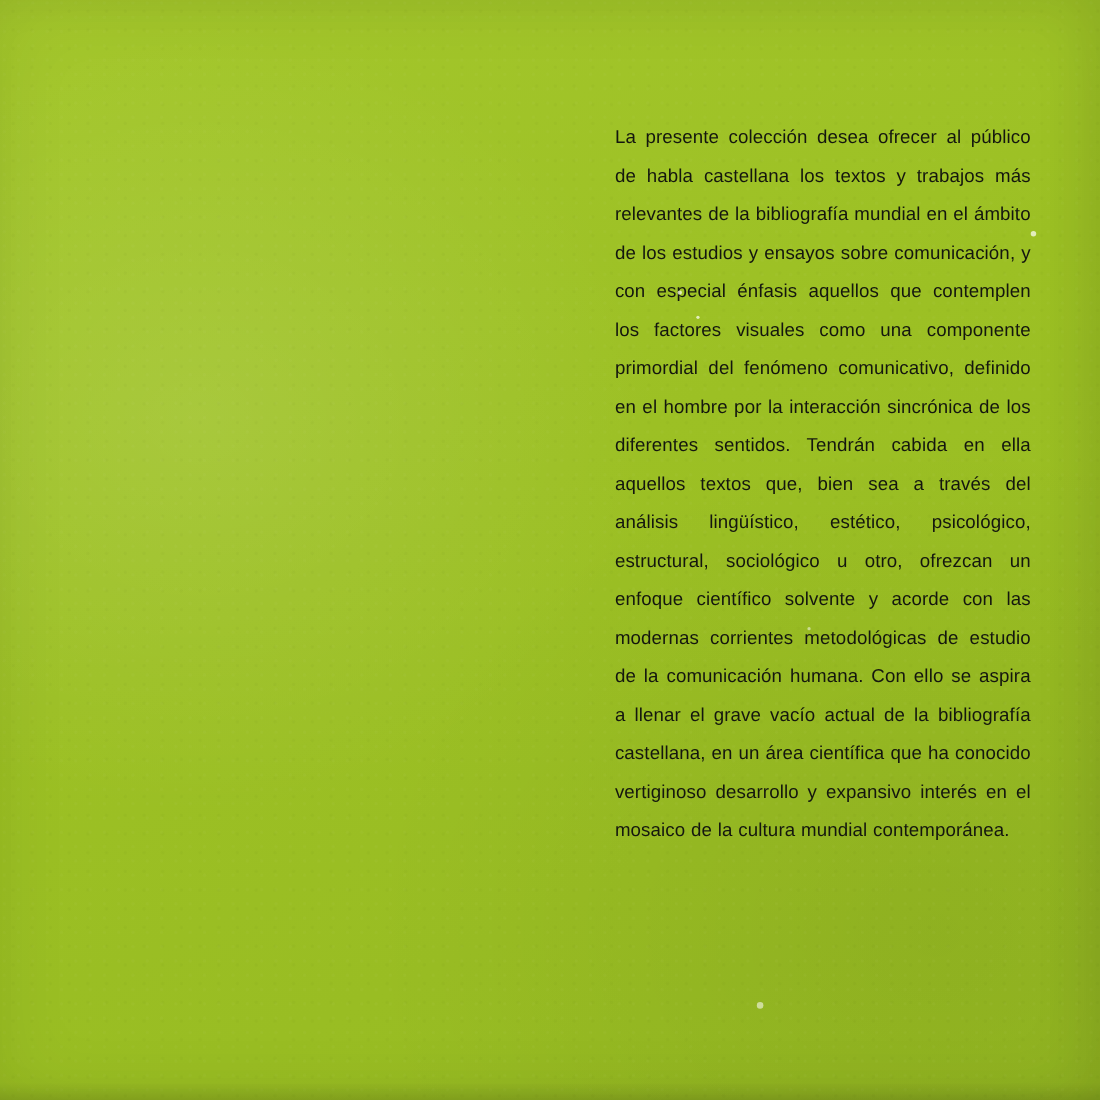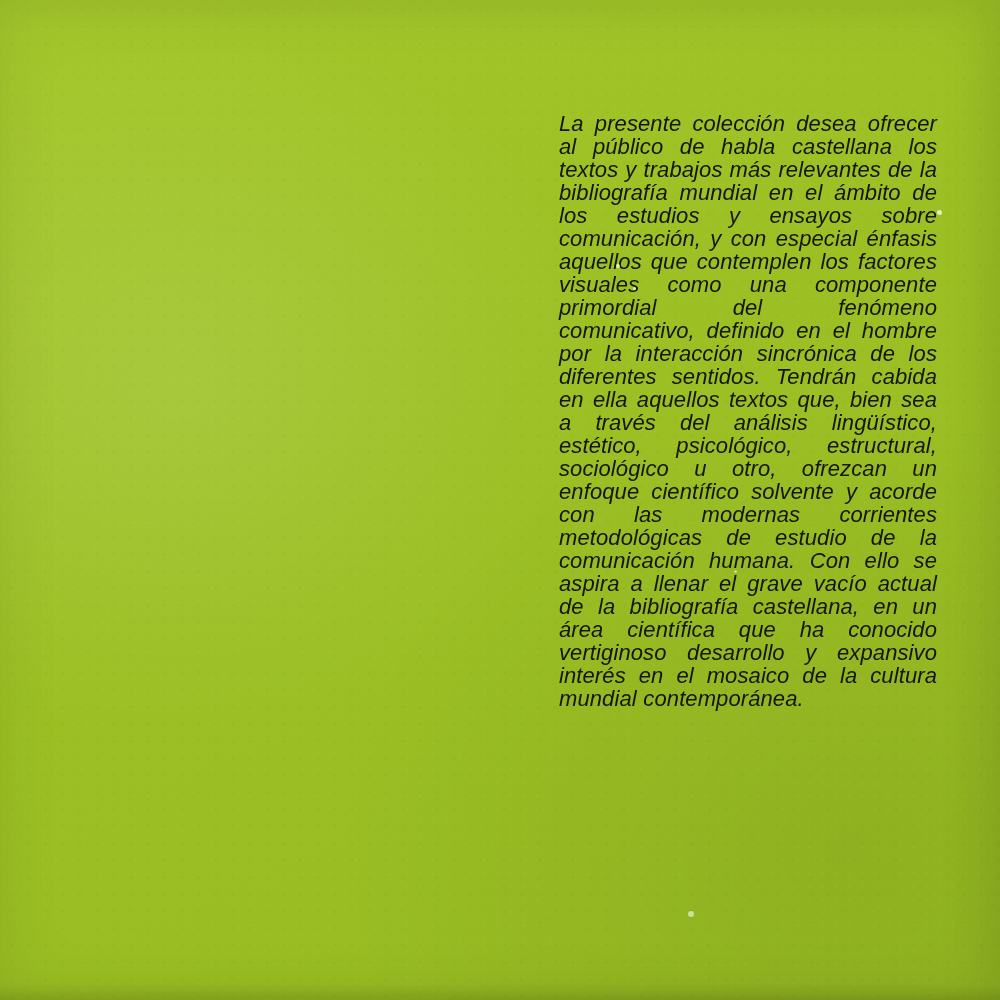--- a/index.html
+++ b/index.html
@@ -39,28 +39,27 @@
     inset: 0;
     pointer-events: none;
     box-shadow: inset 0 0 70px rgba(0,0,0,0.07), inset -18px 0 40px rgba(0,0,0,0.05);
   }
   .blurb {
     position: absolute;
     left: 559px;
     top: 90px;
     width: 378px;
     color: #14160f;
-    font-size: 22px;
-    line-height: 23px;
+    font-size: 17px;
+    line-height: 35px;
     text-align: justify;
     text-align-last: left;
     letter-spacing: 0.1px;
     word-spacing: 0.4px;
     white-space: pre-line;
-    font-style: italic;
   }
   .speck {
     position: absolute;
     border-radius: 50%;
     background: rgba(250, 252, 240, 0.75);
     pointer-events: none;
   }
   .s1 { left: 616px; top: 264px; width: 4px; height: 4px; }
   .s2 { left: 633px; top: 287px; width: 3px; height: 3px; }
   .s3 { left: 937px; top: 210px; width: 5px; height: 5px; }

